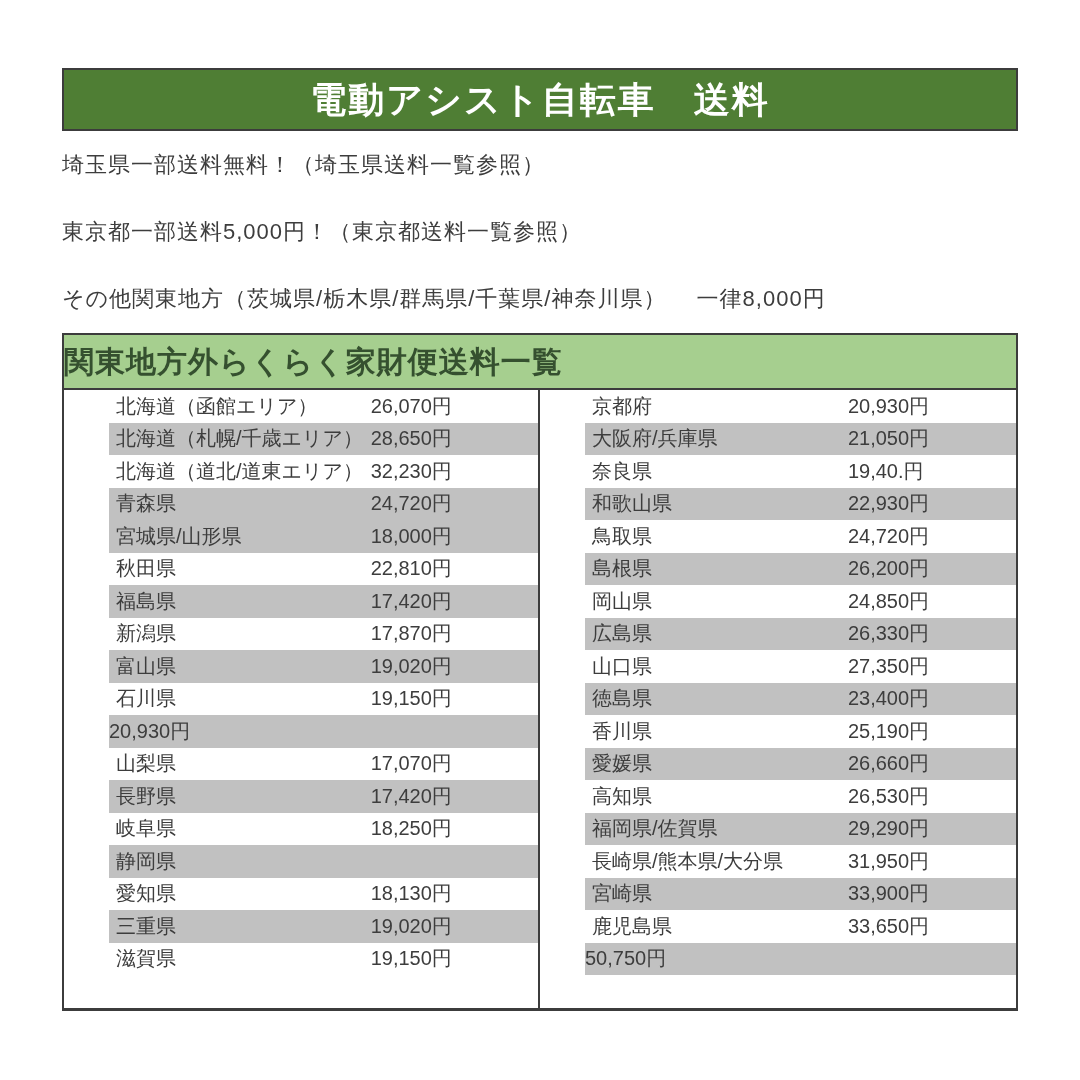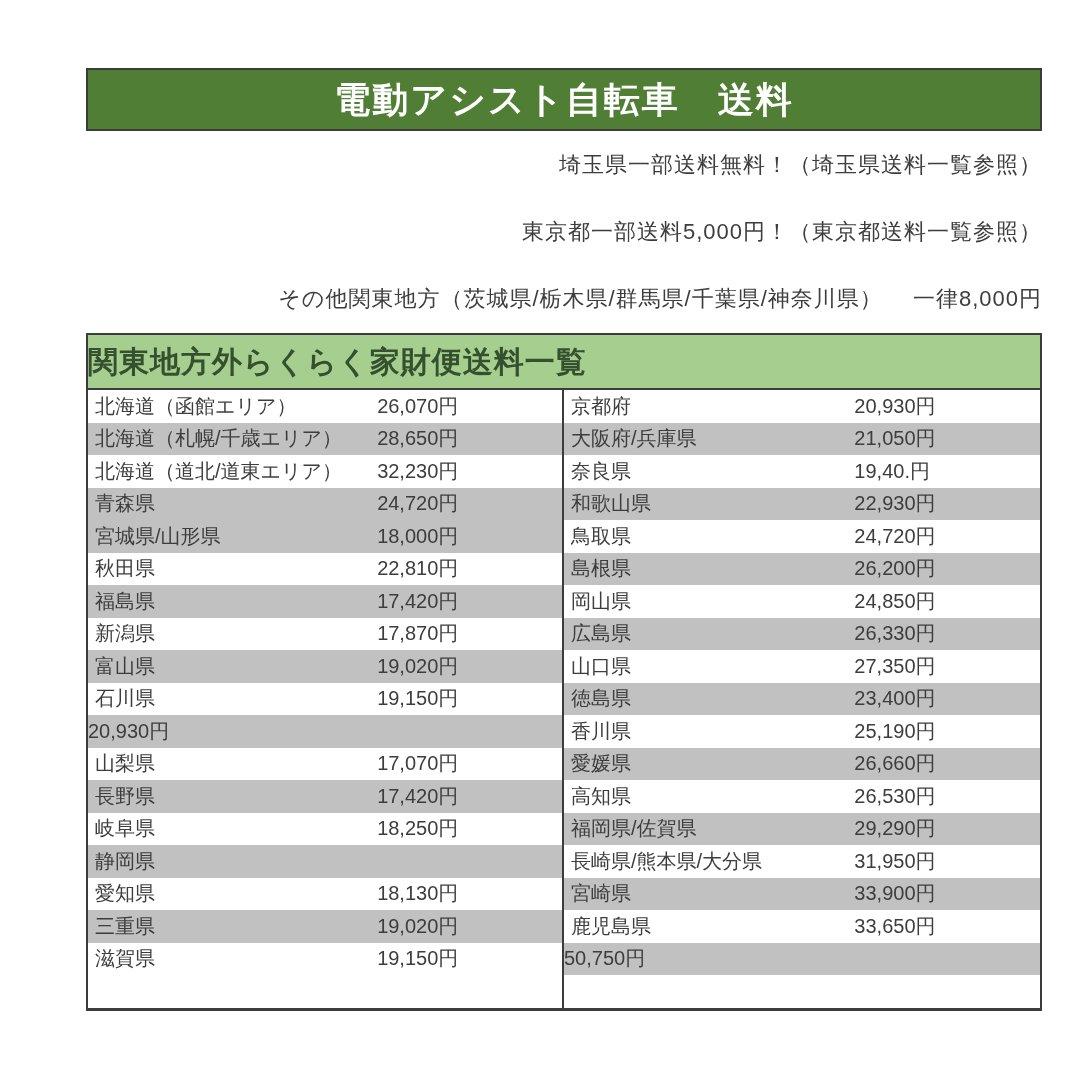--- a/index.html
+++ b/index.html
@@ -1,42 +1,42 @@
 <!DOCTYPE html>
 <html style="--header-green: #4f7e34; --subheader-green: #a6cf8f; --subheader-text: #35502f; --row-gray: #c1c1c1; --border-dark: #3c3c3c; --text-dark: #3d3d3d;"><head>
 <meta charset="utf-8">
 <style>
   * { margin: 0; padding: 0; box-sizing: border-box; }
   html, body {
     width: 1080px; height: 1080px;
     background: #ffffff;
     font-family: "Liberation Sans", "DejaVu Sans", sans-serif;
   }
-  .page { position: relative; width: 968px; height: 1080px; background: #fff; margin-left: 24px; }
+  .page { position: relative; width: 968px; height: 1080px; background: #fff; }
   .content { position: absolute; left: 62px; top: 68px; width: 956px; }
 
   .main-header {
     height: 63px;
     background: var(--header-green, #4f7e34);
     border: 2px solid var(--border-dark, #3c3c3c);
     color: #ffffff;
     font-size: 36px;
     font-weight: bold;
     letter-spacing: 2px;
     text-align: center;
     line-height: 59px;
     white-space: pre;
   }
 
   .notes {
     height: 202px;
     display: flex;
     flex-direction: column;
     justify-content: space-around;
-    text-align: right;
+    text-align: left;
   }
   .note {
     font-size: 22px;
     color: var(--text-dark, #3d3d3d);
     letter-spacing: 1px;
     white-space: pre;
   }
 
   .sub-header {
     height: 57px;
@@ -49,21 +49,21 @@
     line-height: 53px;
   }
 
   .fee-table {
     display: flex;
     border-left: 2px solid var(--border-dark, #3c3c3c);
     border-right: 2px solid var(--border-dark, #3c3c3c);
     border-bottom: 3px solid var(--border-dark, #3c3c3c);
     background: #fff;
   }
-  .col { width: 50%; }
+  .col { width: 50%; padding-left: 45px; }
   .col.left { border-right: 2px solid var(--border-dark, #3c3c3c); }
 
   .trow {
     height: 32.5px;
     display: flex;
     align-items: center;
     font-size: 20px;
     color: var(--text-dark, #3d3d3d);
     background: #ffffff;
   }

